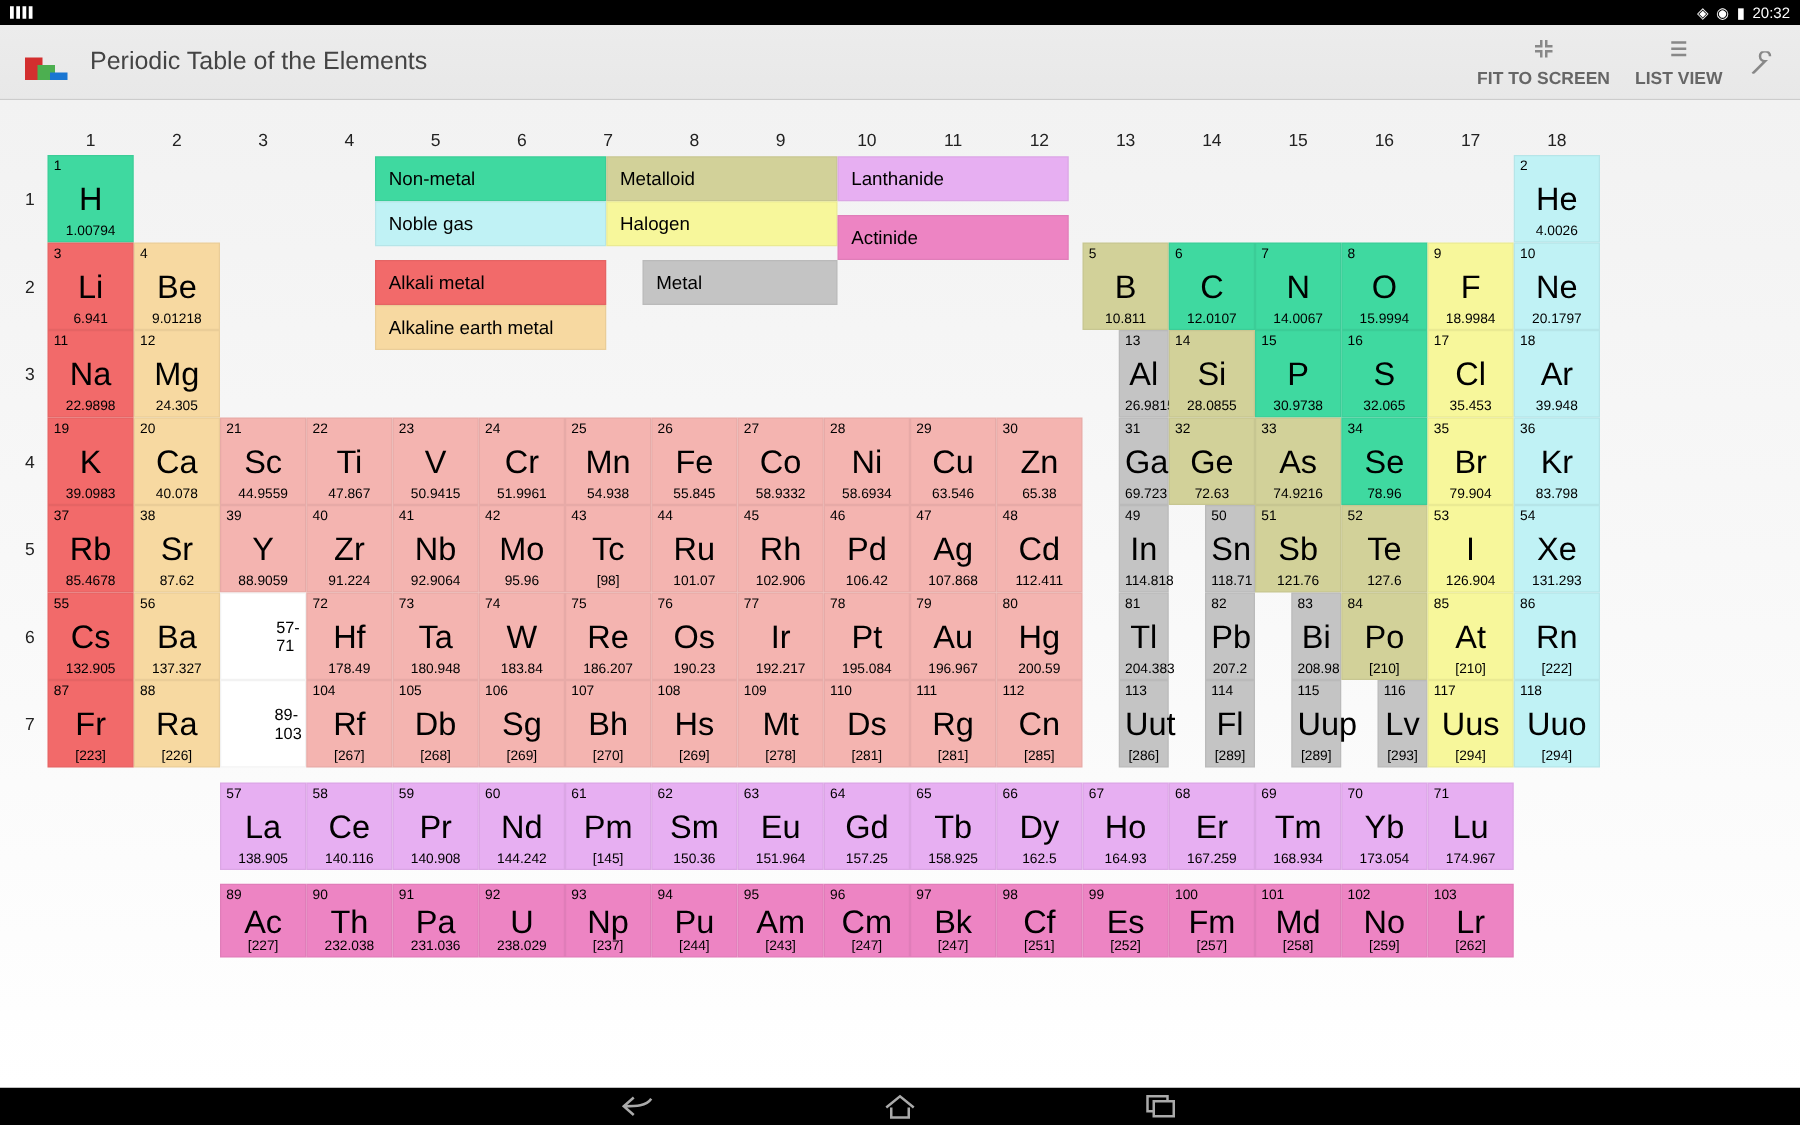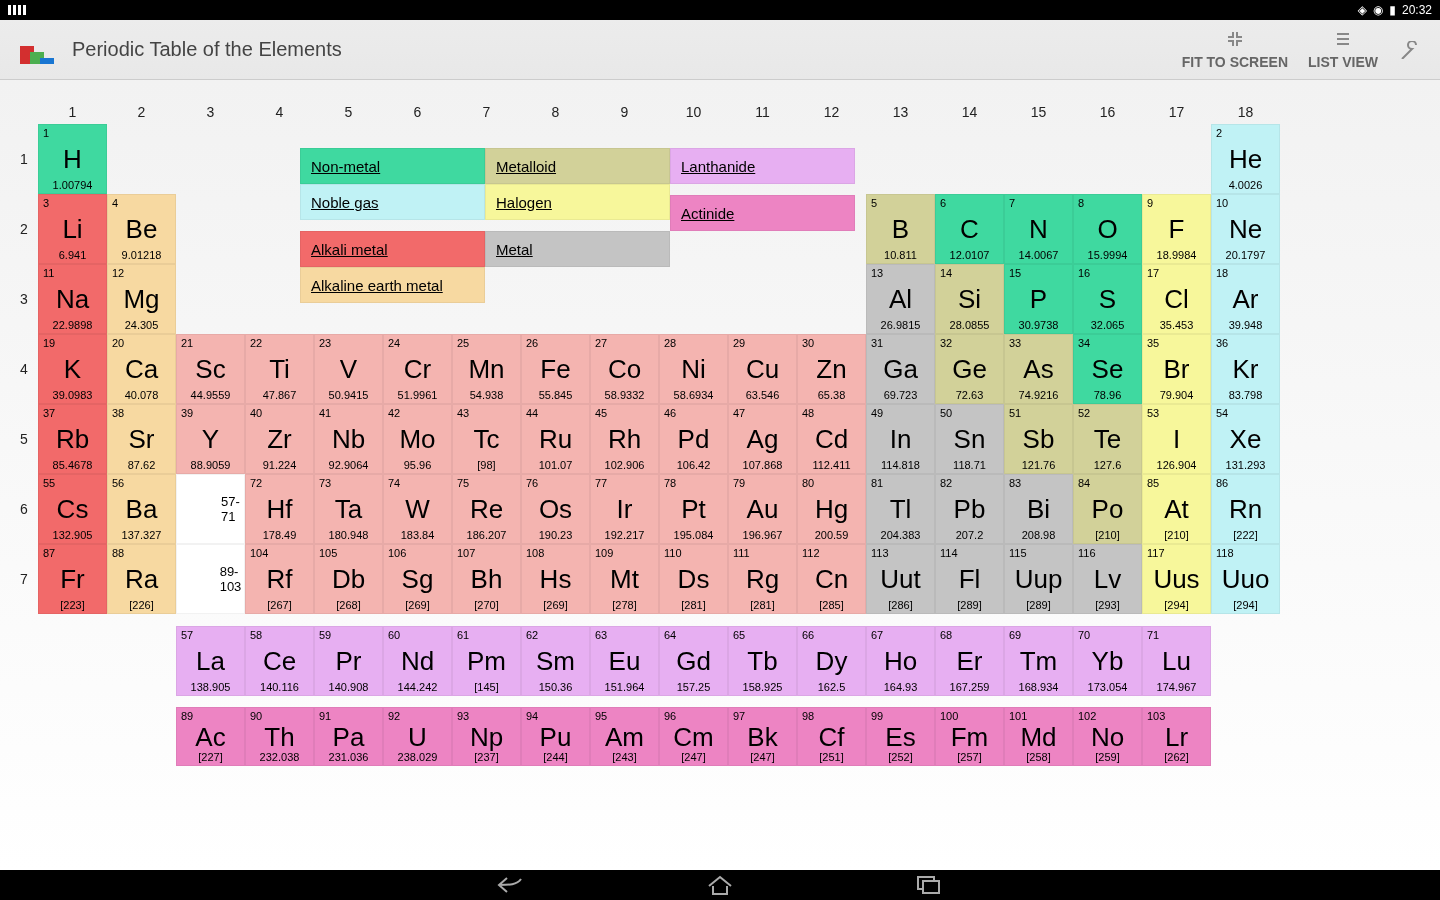--- a/index.html
+++ b/index.html
@@ -24,25 +24,25 @@
 .cell .sym { font-size: 26px; color: #000; line-height: 1; text-align: center; }
 .cell .mass { font-size: 11px; color: #000; text-align: center; }
 .range-cell { background: #fff; font-size: 13px; display: flex; align-items: center; justify-content: center; padding-left: 44px; }
 
 .cat-nonmetal        { background: #3fd9a0; }
 .cat-noblegas        { background: #c0f2f5; }
 .cat-alkalimetal     { background: #f26a6a; }
 .cat-alkalineearth   { background: #f7d9a1; }
 .cat-metalloid       { background: #d2d199; }
 .cat-halogen         { background: #f7f79b; }
-.cat-metal           { background: #c4c4c4; }
+.cat-metal           { background: #c4c4c4; margin-left: 29px; }
 .cat-transition      { background: #f4b4b0; }
 .cat-lanthanide      { background: #e7aff2; }
 .cat-actinide        { background: #ed84c3; margin-top: 11px; }
-.legend { position: absolute; top: 68px; left: 300px; display: grid; grid-template-columns: 185px 185px 185px; text-decoration: underline; }
+.legend { position: absolute; top: 45px; left: 300px; display: grid; grid-template-columns: 185px 185px 185px; }
 .legend-item { height: 36px; border: 1px solid rgba(0,0,0,0.05); display: flex; align-items: center; padding-left: 10px; font-size: 15px; }
 .lanact { display: grid; grid-template-columns: 28px repeat(18, 69px); grid-template-rows: repeat(2, 70px); margin-top: 12px; }
 .nav-bar { height: 30px; background: #000; display: flex; align-items: center; justify-content: center; gap: 180px; color: #aaa; }
 svg { stroke: #888; fill: none; stroke-width: 2; }
 </style>
 </head>
 <body>
 
 <div class="status-bar">
   <div class="status-left">

